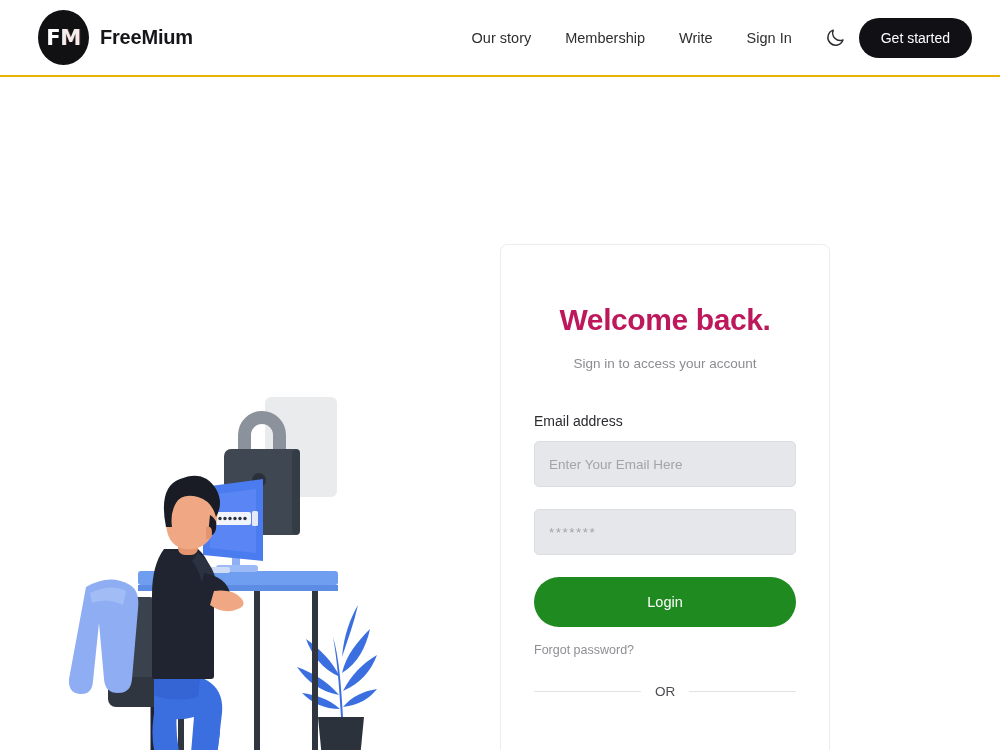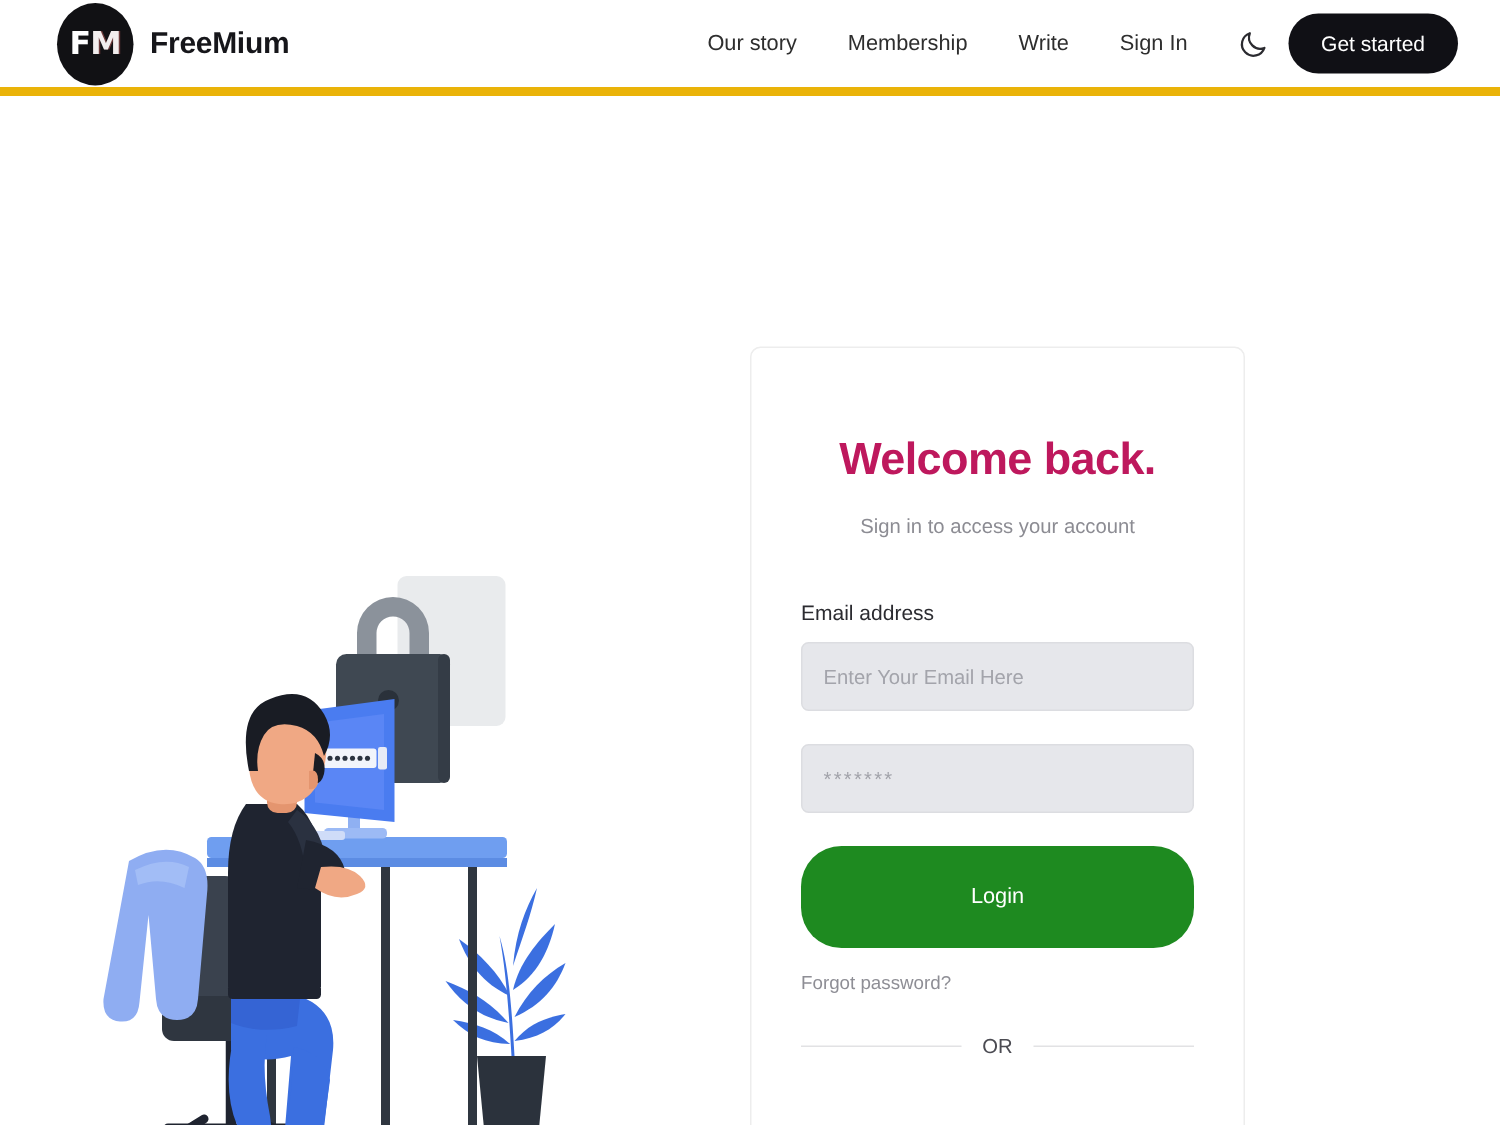--- a/index.html
+++ b/index.html
@@ -13,22 +13,22 @@
   body {
     font-family: "Liberation Sans", sans-serif;
     background: #ffffff;
     color: #1a1a1a;
     -webkit-font-smoothing: antialiased;
   }
 
   
   .header {
     position: relative;
-    height: 64px;
-    border-bottom: 6px solid #eab308;
+    height: 77px;
+    border-bottom: 2px solid #eab308;
     display: flex;
     align-items: center;
     background: #ffffff;
   }
 
   .brand {
     display: flex;
     align-items: center;
     gap: 11px;
     margin-left: 38px;
@@ -177,21 +177,21 @@
   .field-input::placeholder { color: #a3a4ab; }
 
   .field-input.pwd {
     letter-spacing: 1.5px;
     color: #9a9aa2;
   }
 
   .login-btn {
     display: block;
     width: 100%;
-    height: 68px;
+    height: 50px;
     background: #1e8a20;
     color: #ffffff;
     font-size: 14.5px;
     font-family: inherit;
     border: none;
     border-radius: 27px;
     cursor: pointer;
   }
 
   .forgot {

